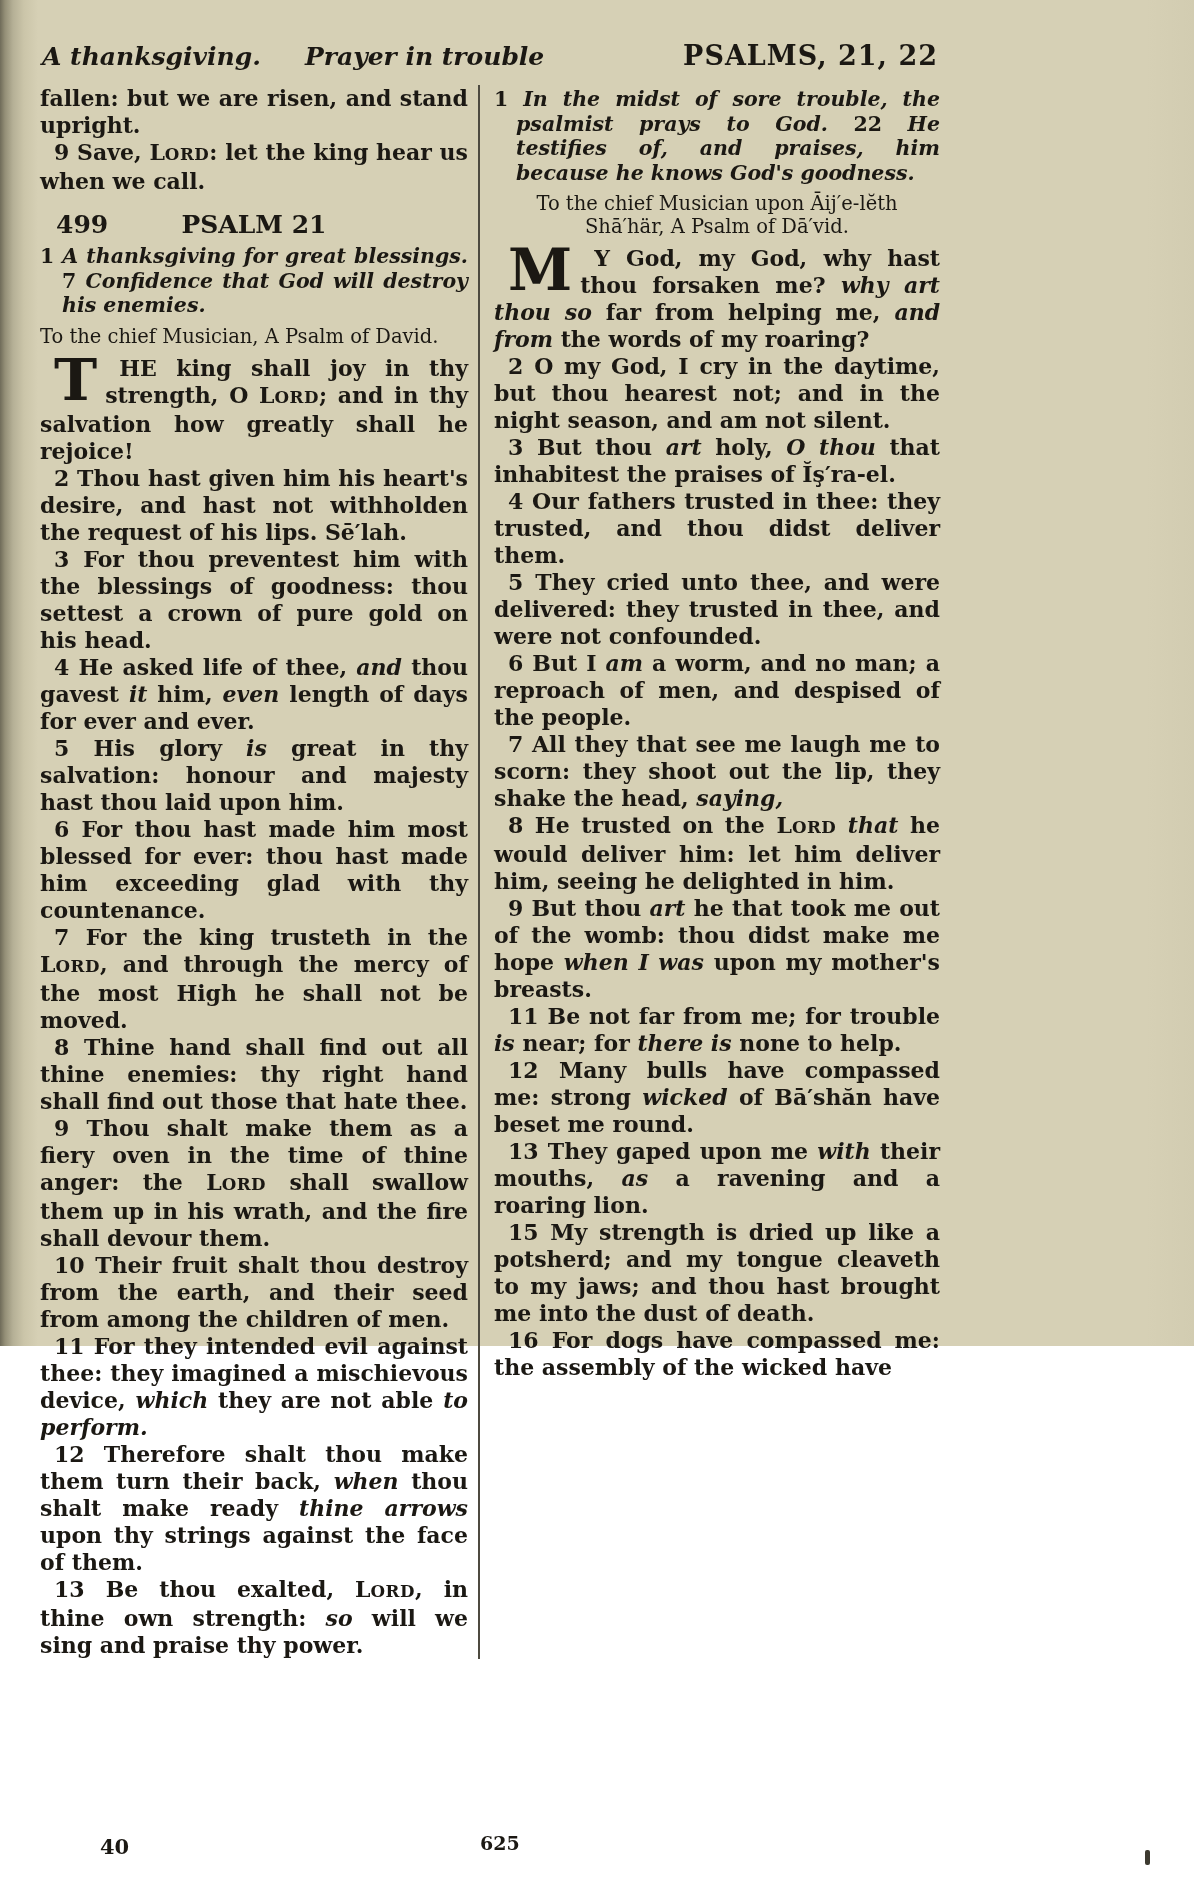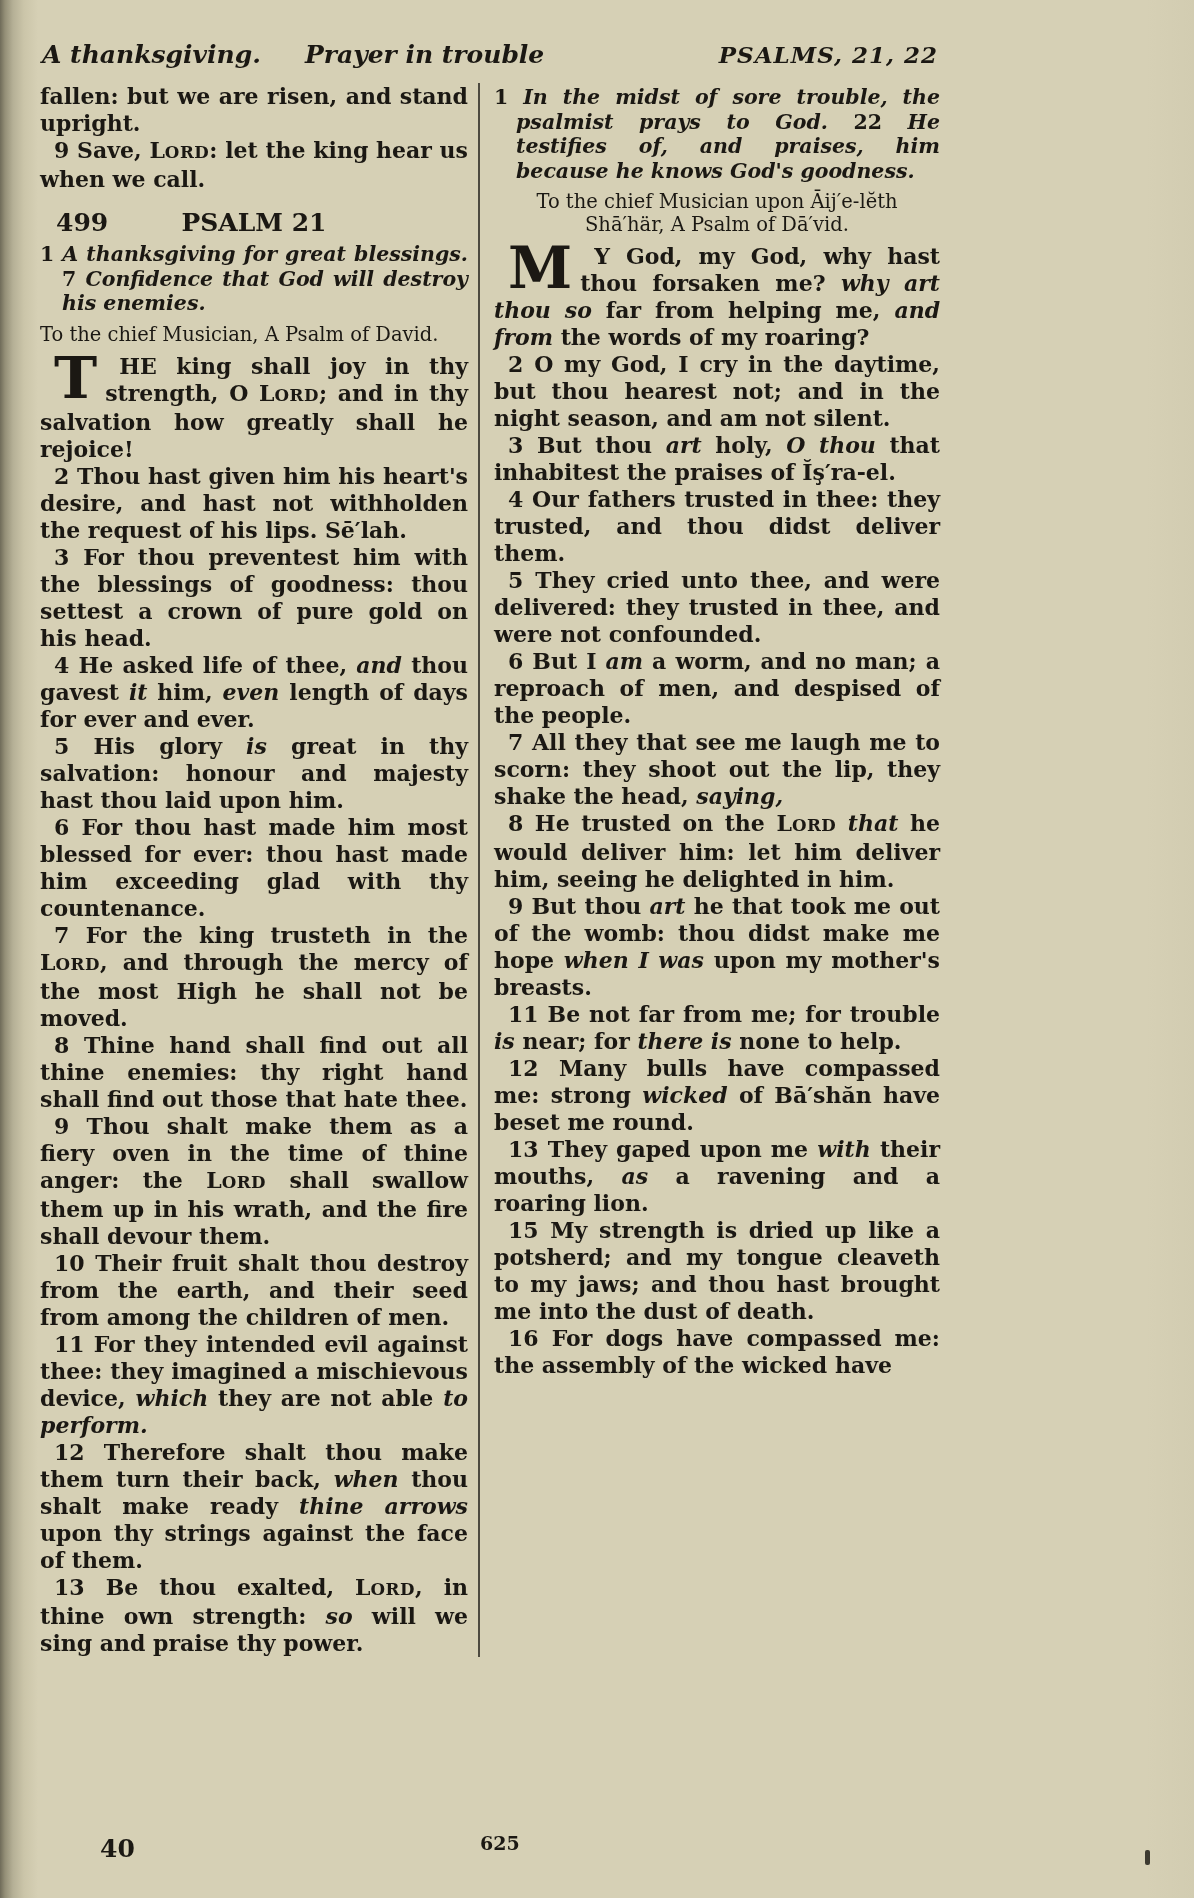--- a/index.html
+++ b/index.html
@@ -5,32 +5,32 @@
   * { box-sizing: border-box; }
   html, body { margin: 0; padding: 0; }
   body {
     width: 1194px; height: 1898px;
     font-family: "DejaVu Serif", "Liberation Serif", serif;
     color: #1b1813;
     overflow: hidden;
   }
   .paper {
     position: relative;
-    width: 1194px; height: 1898px;
+    width: 1194px; height: 1346px;
     background: linear-gradient(90deg,
       #6f6b59 0px, #948f77 5px, #b5b096 13px,
       #cbc5a9 24px, #d6d0b5 38px, #d6d0b5 96%, #d2ccb1 100%);
   }
   .content { position: absolute; left: 40px; top: 40px; width: 900px; }
 
   
   .running-head { display: flex; justify-content: space-between; align-items: baseline; padding: 0 2px 14px 2px; }
   .rh-left { font-style: italic; font-weight: bold; font-size: 25px; white-space: nowrap; }
   .rh-gap { display: inline-block; width: 44px; }
-  .rh-right { font-weight: bold; font-size: 23px; letter-spacing: 1px; white-space: nowrap; font-style: italic; }
+  .rh-right { font-weight: bold; font-size: 27px; letter-spacing: 1px; white-space: nowrap; }
 
   
   .columns { display: flex; align-items: stretch; }
   .col-left  { width: 438px; padding-right: 10px; }
   .divider   { width: 2px; background: #4d4a40; }
   .col-right { width: 460px; padding-left: 14px; }
 
   p.verse {
     margin: 0;
     font-size: 22px; line-height: 27px;
@@ -72,21 +72,21 @@
   .dropcap {
     float: left;
     font-size: 58px; line-height: 46px;
     font-weight: bold;
     padding: 2px 8px 0 0;
   }
 
   .lord-sc { font-size: 0.76em; letter-spacing: 0.5px; }
 
   .footer-num { position: absolute; font-weight: bold; }
-  .f-left   { left: 100px; top: 1834px; font-size: 25px; }
+  .f-left   { left: 100px; top: 1834px; font-size: 21px; }
   .f-center { left: 480px; top: 1832px; font-size: 19px; }
 
   .scan-artifact { position: absolute; right: 44px; top: 1850px; width: 5px; height: 15px; background: #3d3a30; border-radius: 2px; }
 </style>
 </head>
 <body>
 
 <div class="paper">
   <div class="content">
 

